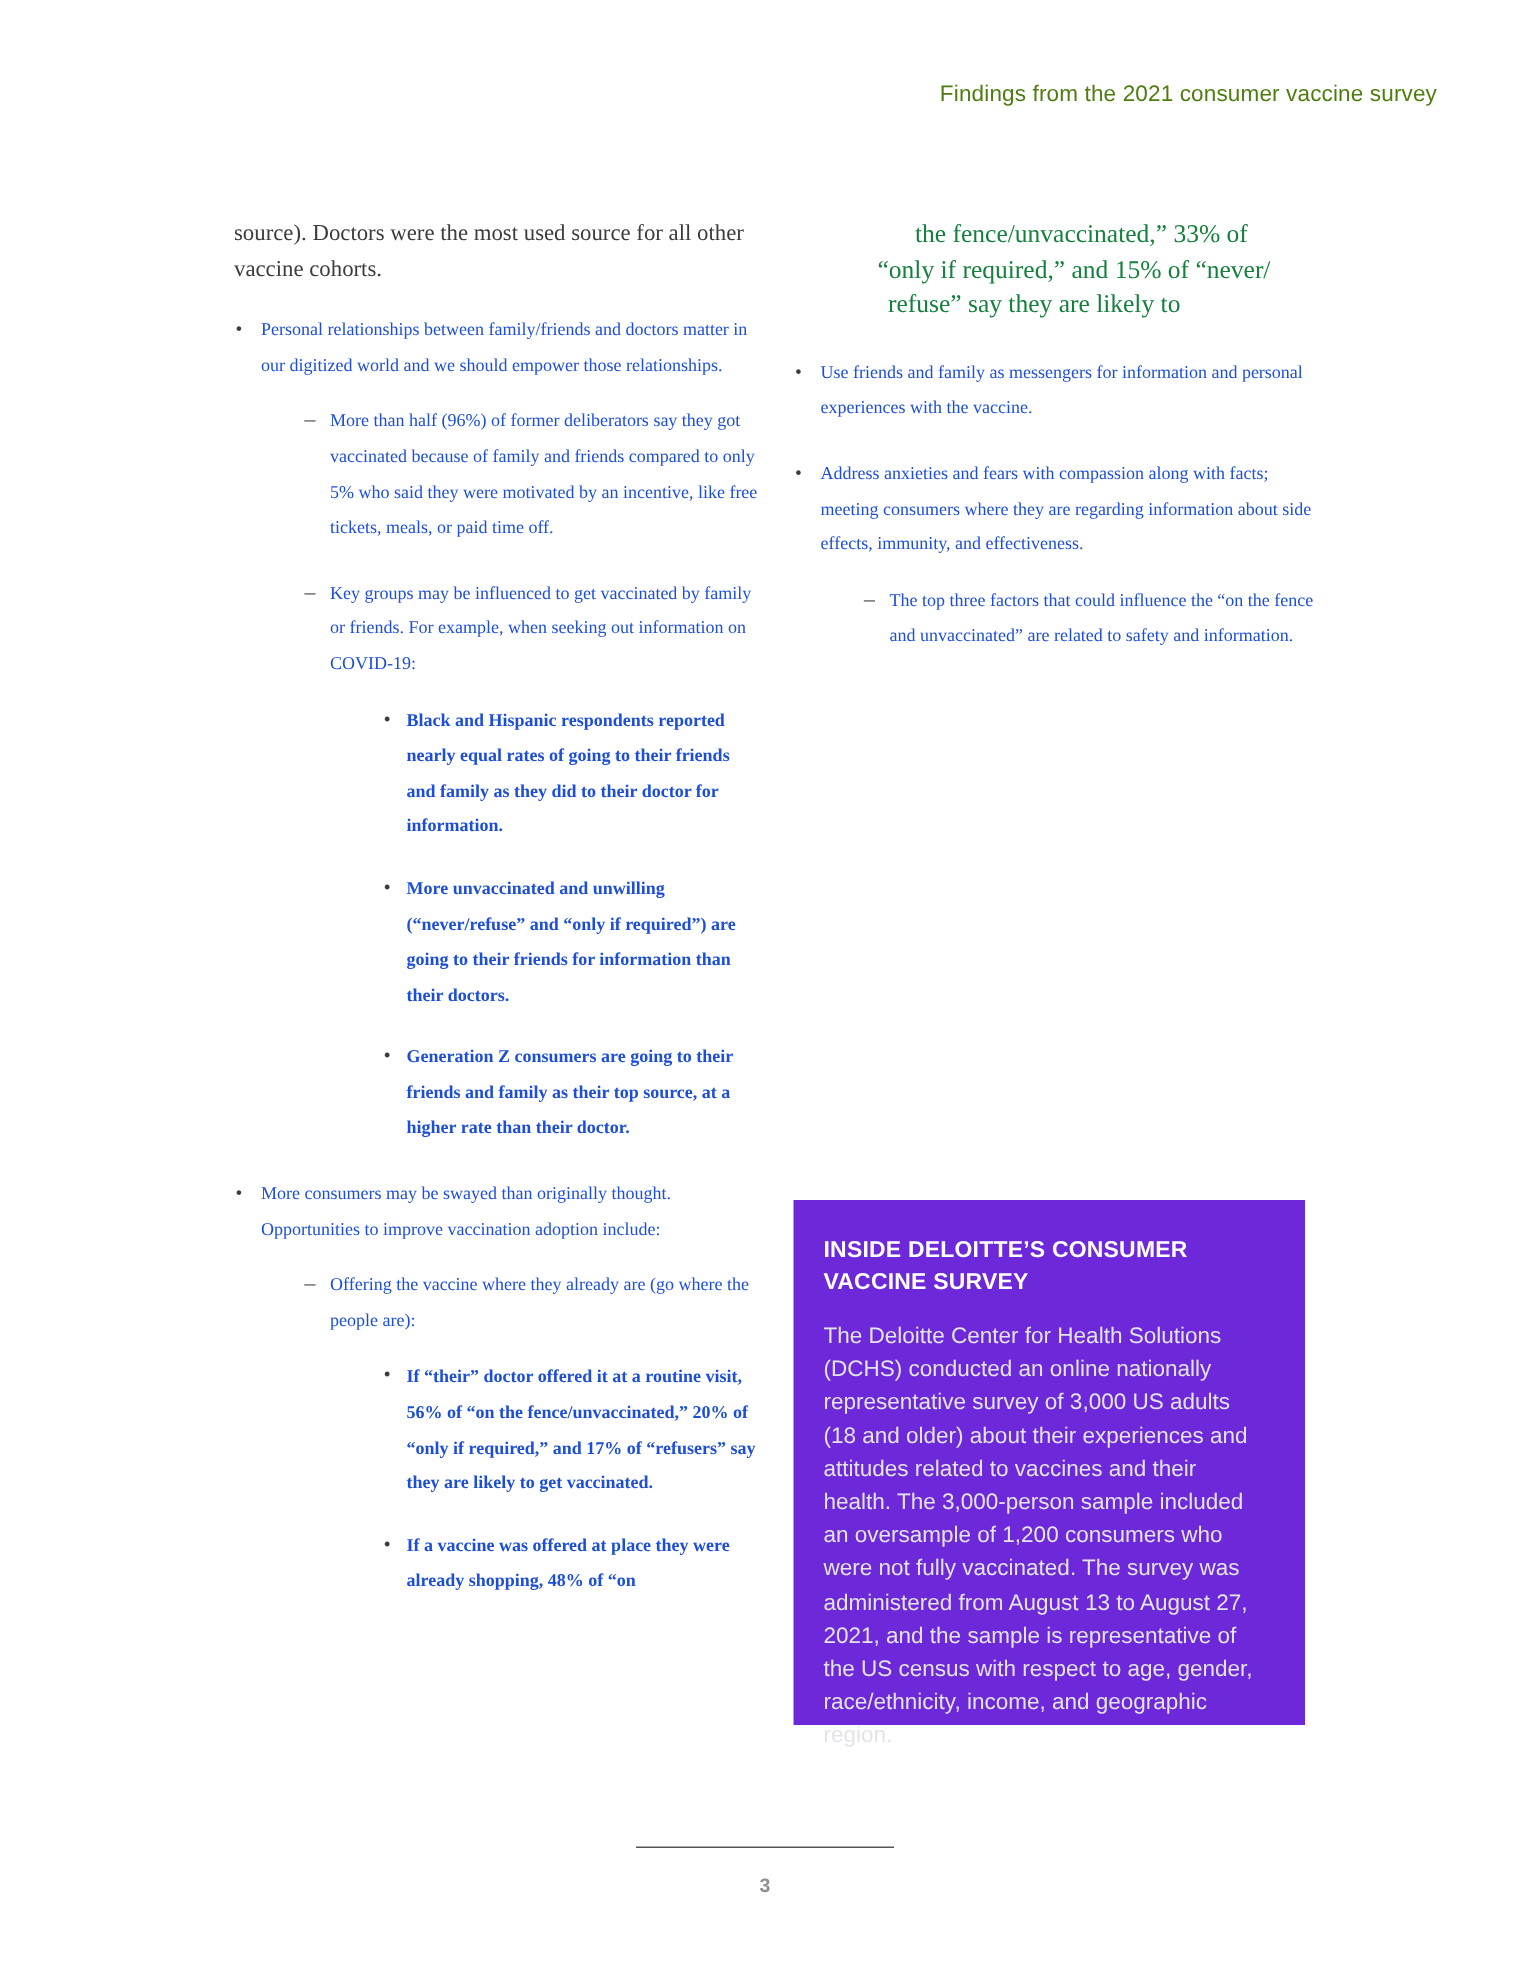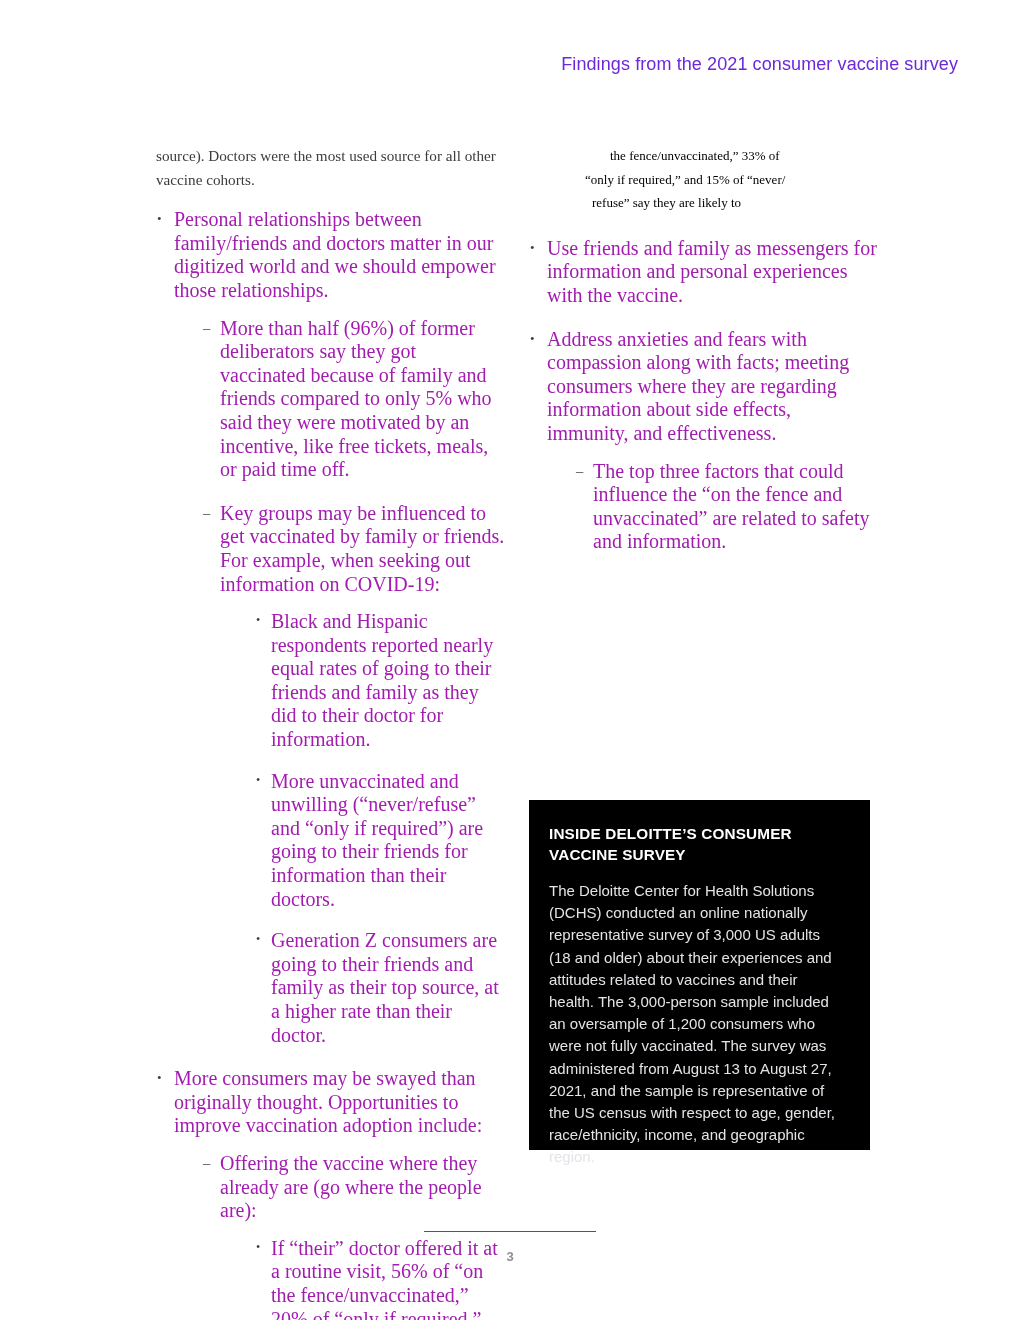--- a/index.html
+++ b/index.html
@@ -16,22 +16,22 @@
     font-family: "Liberation Serif", "DejaVu Serif", serif;
     color: #3d3d3d;
   }
 
   
   .running-header {
     position: absolute;
     top: 54px;
     right: 62px;
     font-family: "Liberation Sans", "DejaVu Sans", sans-serif;
-    font-size: 18px;
-    color: #6d28d9;
+    font-size: 15px;
+    color: #4d7c0f;
     letter-spacing: 0.1px;
     white-space: nowrap;
   }
 
   
   .columns {
     position: absolute;
     top: 128px;
     left: 0;
     width: 1020px;
@@ -44,23 +44,23 @@
   .col-right { left: 529px; width: 348px; }
 
   
   ul.lvl {
     list-style: none;
     margin: 0;
     padding: 0;
   }
   li.item {
     position: relative;
-    font-size: 20px;
+    font-size: 12px;
     line-height: 23.6px;
-    color: #a21caf;
+    color: #1d4ed8;
     margin-bottom: 17px;
   }
   li.item:last-child { margin-bottom: 0; }
 
   
   .cont {
     font-size: 15.2px;
     line-height: 23.6px;
     color: #3c3c3c;
     margin: 0 0 17px 0;
@@ -103,37 +103,38 @@
   
   ul.lvl3 {
     list-style: none;
     margin: 14px 0 0 0;
     padding: 0 0 0 36px;
   }
   ul.lvl3 > li.item {
     position: relative;
     padding-left: 15px;
     margin-bottom: 18px;
+    font-weight: bold;
   }
   ul.lvl3 > li.item::before {
     content: "\2022";
     position: absolute;
     left: 0;
     top: -1px;
     font-size: 12px;
     color: #3c3c3c;
   }
 
   
   .orphan {
     margin: 0 0 22px 0;
     padding-left: 82px;
-    font-size: 13px;
+    font-size: 17px;
     line-height: 23.6px;
-    color: #000000;
+    color: #15803d;
   }
   .orphan .ln { display: block; }
   .orphan .ln.c1 { margin-left:  -1px; }
   .orphan .ln.c2 { margin-left: -26px; }
   .orphan .ln.c3 { margin-left: -19px; }
   .orphan .ln.c4 { margin-left: -19px; }
 
   
   .callout {
     position: absolute;
@@ -269,21 +270,21 @@
               <span>The top three factors that could influence the “on the fence and unvaccinated” are related to safety and information.</span>
             </li>
           </ul>
         </li>
 
       </ul>
     </div>
 
   </div>
 
-  <div class="callout" style="background: #000000;">
+  <div class="callout" style="background: #6d28d9;">
     <div class="callout-title" style="color: rgb(255, 255, 255);">INSIDE DELOITTE’S CONSUMER VACCINE SURVEY</div>
     <div class="callout-body" style="color: rgb(227, 228, 231);">The Deloitte Center for Health Solutions (DCHS) conducted an online nationally representative survey of 3,000 US adults (18 and older) about their experiences and attitudes related to vaccines and their health. The 3,000-person sample included an oversample of 1,200 consumers who were not fully vaccinated. The survey was administered from August 13 to August 27, 2021, and the sample is representative of the US census with respect to age, gender, race/ethnicity, income, and geographic region.</div>
   </div>
 
   <div class="footer-rule"></div>
   <div class="page-number">3</div>
 
 </div>
 
 </body></html>

